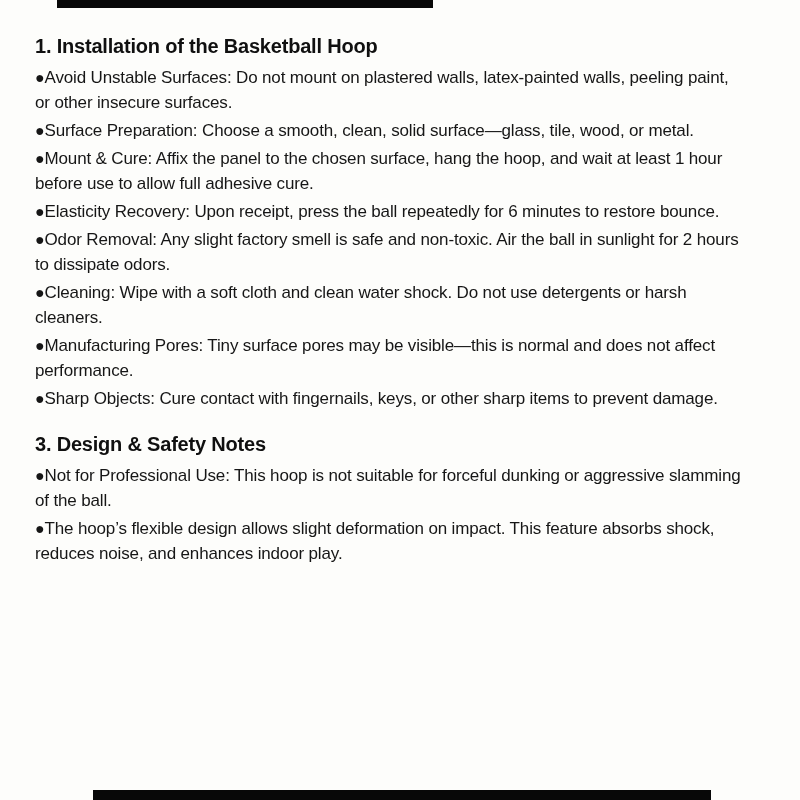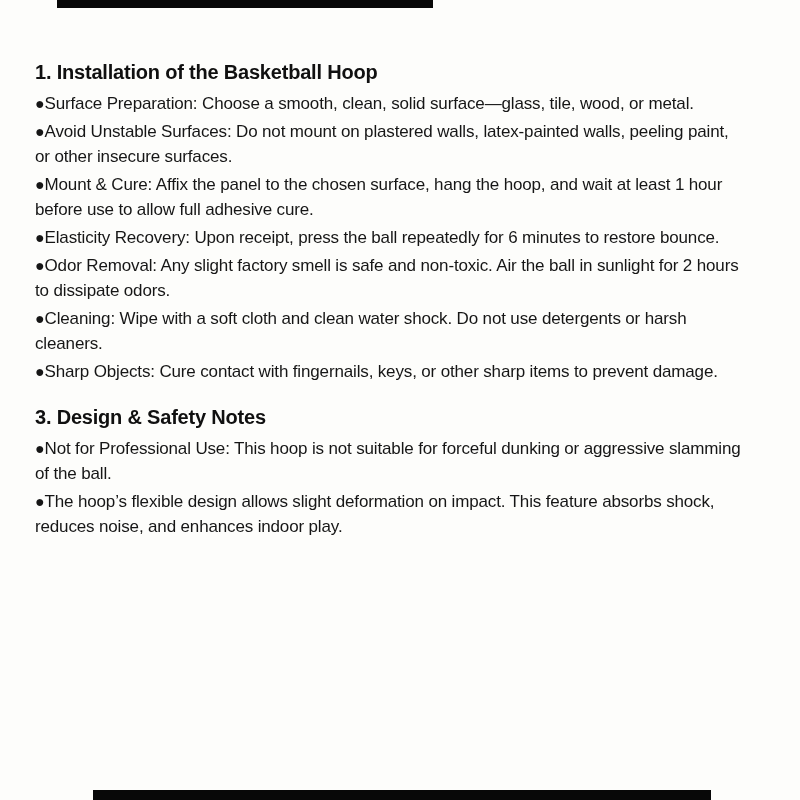--- a/index.html
+++ b/index.html
@@ -29,21 +29,20 @@
     left: 93px;
     bottom: 0;
     width: 618px;
     height: 10px;
   }
   .content {
     position: absolute;
     left: 35px;
     top: 34px;
     width: 712px;
-    margin-top: 26px;
   }
   .section-heading {
     font-size: 20px;
     line-height: 24px;
     font-weight: bold;
     margin: 0 0 7px 0;
     letter-spacing: -0.2px;
     color: #101010;
   }
   .doc-section + .doc-section .section-heading {
@@ -65,29 +64,30 @@
 </style>
 </head>
 <body>
 
 <div class="crop-bar top"></div>
 
 <div class="content">
 
   <div class="doc-section">
     <h2 class="section-heading">1. Installation of the Basketball Hoop</h2>
+    <p class="bullet"><span class="marker">●</span><span>Avoid Unstable Surfaces: Do not mount on plastered walls, latex-painted walls, peeling paint, or other insecure surfaces.</span></p>
     <p class="bullet"><span class="marker">●</span><span>Surface Preparation: Choose a smooth, clean, solid surface—glass, tile, wood, or metal.</span></p>
-    <p class="bullet"><span class="marker">●</span><span>Avoid Unstable Surfaces: Do not mount on plastered walls, latex-painted walls, peeling paint, or other insecure surfaces.</span></p>
     <p class="bullet"><span class="marker">●</span><span>Mount &amp; Cure: Affix the panel to the chosen surface, hang the hoop, and wait at least 1 hour before use to allow full adhesive cure.</span></p>
   </div>
 
   <div class="doc-section">
     <p class="bullet"><span class="marker">●</span><span>Elasticity Recovery: Upon receipt, press the ball repeatedly for 6 minutes to restore bounce.</span></p>
     <p class="bullet"><span class="marker">●</span><span>Odor Removal: Any slight factory smell is safe and non-toxic. Air the ball in sunlight for 2 hours to dissipate odors.</span></p>
     <p class="bullet"><span class="marker">●</span><span>Cleaning: Wipe with a soft cloth and clean water shock. Do not use detergents or harsh cleaners.</span></p>
+    <p class="bullet"><span class="marker">●</span><span>Manufacturing Pores: Tiny surface pores may be visible—this is normal and does not affect performance.</span></p>
     <p class="bullet"><span class="marker">●</span><span>Sharp Objects: Cure contact with fingernails, keys, or other sharp items to prevent damage.</span></p>
   </div>
 
   <div class="doc-section">
     <h2 class="section-heading">3. Design &amp; Safety Notes</h2>
     <p class="bullet"><span class="marker">●</span><span>Not for Professional Use: This hoop is not suitable for forceful dunking or aggressive slamming of the ball.</span></p>
     <p class="bullet"><span class="marker">●</span><span>The hoop’s flexible design allows slight deformation on impact. This feature absorbs shock, reduces noise, and enhances indoor play.</span></p>
   </div>
 
 </div>

